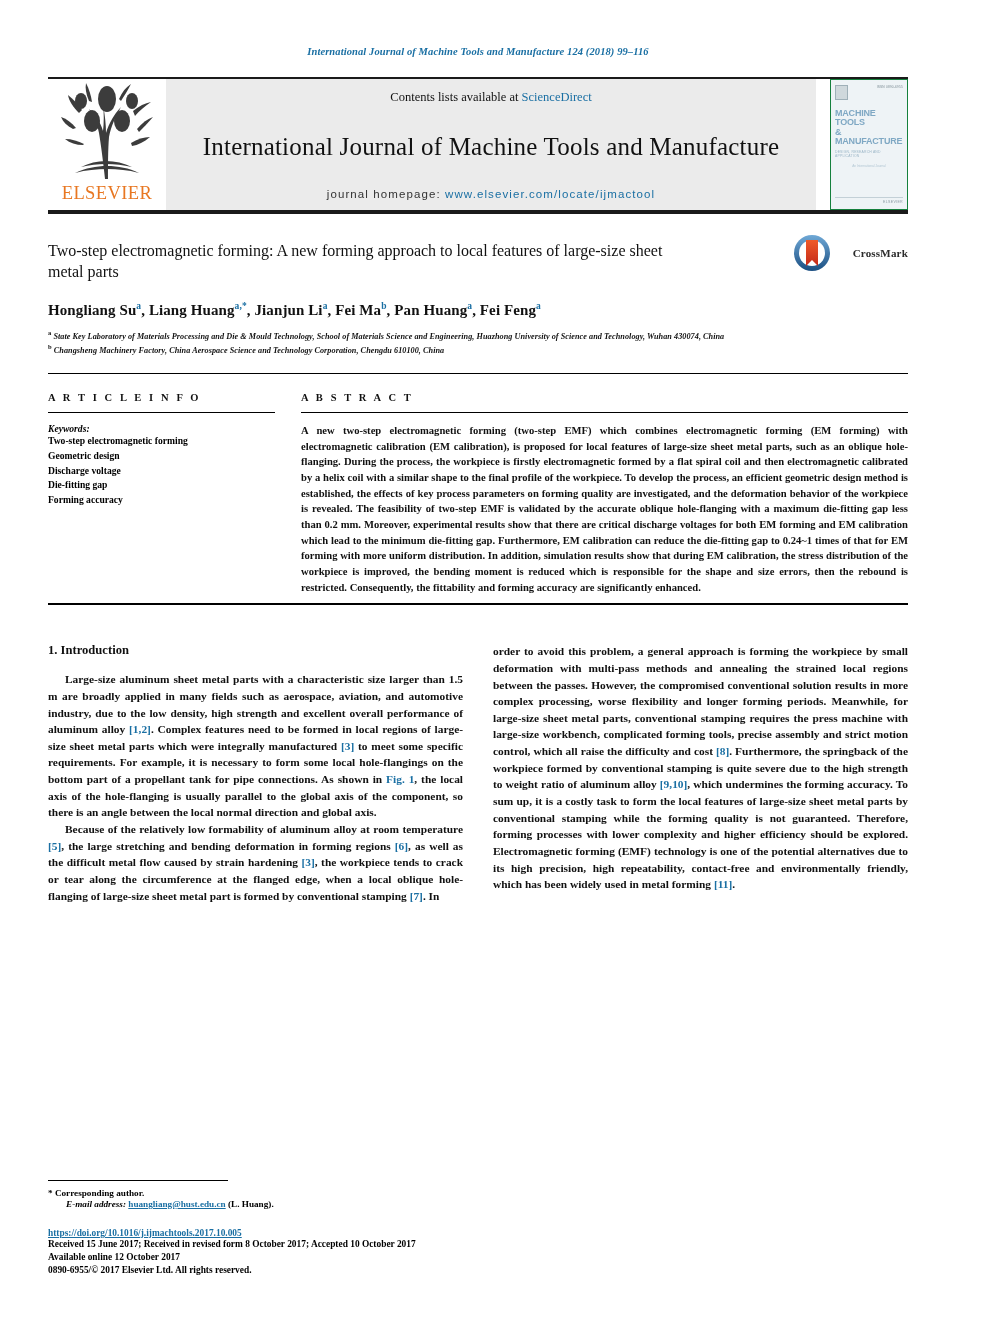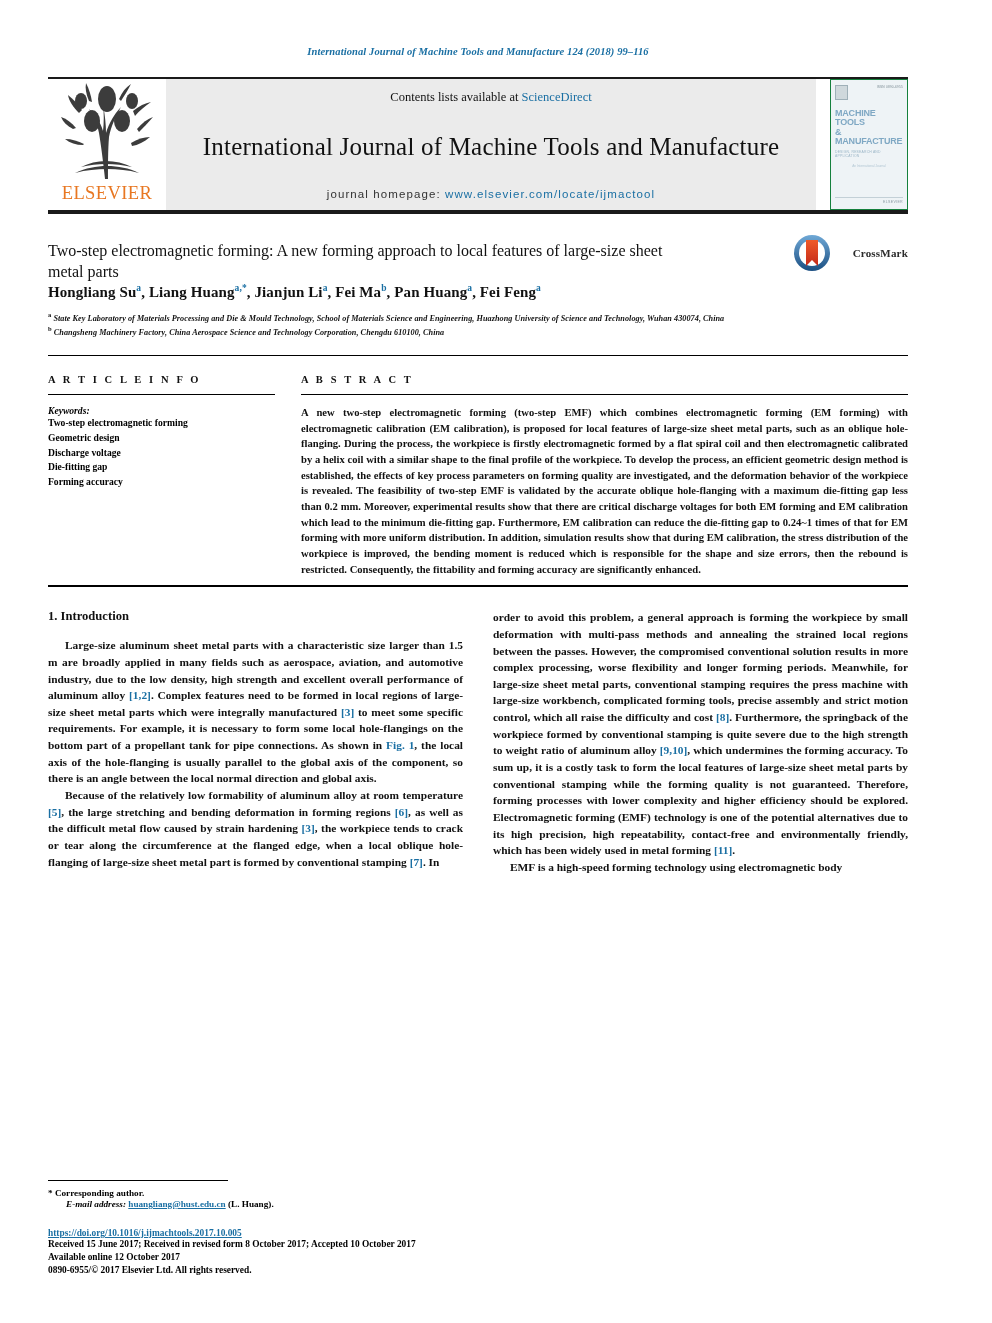--- a/index.html
+++ b/index.html
@@ -153,20 +153,21 @@
   }
   .paper-title {
     font-size: 16px;
     line-height: 1.30;
     color: #111;
     max-width: 640px;
     margin: 0;
     font-weight: normal;
   }
   .authors {
+    margin-top: 18px;
     font-size: 15px;
     font-weight: bold;
     color: #111;
     letter-spacing: .1px;
   }
   .authors sup { font-size: 9.5px; color: #1a6fa3; font-weight: bold; }
   .affil {
     margin-top: 9px;
     font-size: 8.2px;
     font-style: italic;
@@ -204,21 +205,21 @@
     text-align: justify;
     font-weight: bold;
     color: #111;
   }
   .rule-med { border-top: 2px solid #000; }
 
   
   .body-cols {
     display: flex;
     gap: 30px;
-    padding-top: 22px;
+    padding-top: 38px;
   }
   .bodycol { flex: 1 1 0; min-width: 0; }
   .sec-title {
     font-size: 12.6px;
     font-weight: bold;
     margin: 0 0 13px 0;
     color: #111;
   }
   .para {
     font-size: 11.4px;
@@ -374,21 +375,20 @@
   <div class="rule-med"></div>
 
   <div class="body-cols">
     <div class="bodycol">
       <h2 class="sec-title">1.  Introduction</h2>
       <p class="para">Large-size aluminum sheet metal parts with a characteristic size larger than 1.5 m are broadly applied in many fields such as aerospace, aviation, and automotive industry, due to the low density, high strength and excellent overall performance of aluminum alloy <span class="ref">[1,2]</span>. Complex features need to be formed in local regions of large-size sheet metal parts which were integrally manufactured <span class="ref">[3]</span> to meet some specific requirements. For example, it is necessary to form some local hole-flangings on the bottom part of a propellant tank for pipe connections. As shown in <span class="ref">Fig. 1</span>, the local axis of the hole-flanging is usually parallel to the global axis of the component, so there is an angle between the local normal direction and global axis.</p>
       <p class="para">Because of the relatively low formability of aluminum alloy at room temperature <span class="ref">[5]</span>, the large stretching and bending deformation in forming regions <span class="ref">[6]</span>, as well as the difficult metal flow caused by strain hardening <span class="ref">[3]</span>, the workpiece tends to crack or tear along the circumference at the flanged edge, when a local oblique hole-flanging of large-size sheet metal part is formed by conventional stamping <span class="ref">[7]</span>. In</p>
     </div>
     <div class="bodycol">
       <p class="para noindent">order to avoid this problem, a general approach is forming the workpiece by small deformation with multi-pass methods and annealing the strained local regions between the passes. However, the compromised conventional solution results in more complex processing, worse flexibility and longer forming periods. Meanwhile, for large-size sheet metal parts, conventional stamping requires the press machine with large-size workbench, complicated forming tools, precise assembly and strict motion control, which all raise the difficulty and cost <span class="ref">[8]</span>. Furthermore, the springback of the workpiece formed by conventional stamping is quite severe due to the high strength to weight ratio of aluminum alloy <span class="ref">[9,10]</span>, which undermines the forming accuracy. To sum up, it is a costly task to form the local features of large-size sheet metal parts by conventional stamping while the forming quality is not guaranteed. Therefore, forming processes with lower complexity and higher efficiency should be explored. Electromagnetic forming (EMF) technology is one of the potential alternatives due to its high precision, high repeatability, contact-free and environmentally friendly, which has been widely used in metal forming <span class="ref">[11]</span>.</p>
-      <p class="para">EMF is a high-speed forming technology using electromagnetic body</p>
     </div>
   </div>
 
   <div class="footer">
     <div class="foot-rule"></div>
     <div class="foot-corr">*  Corresponding author.</div>
     <div class="foot-email">
       <span class="lbl">E-mail address:</span>
       <span class="mail">huangliang@hust.edu.cn</span>
       <span>(L. Huang).</span>

